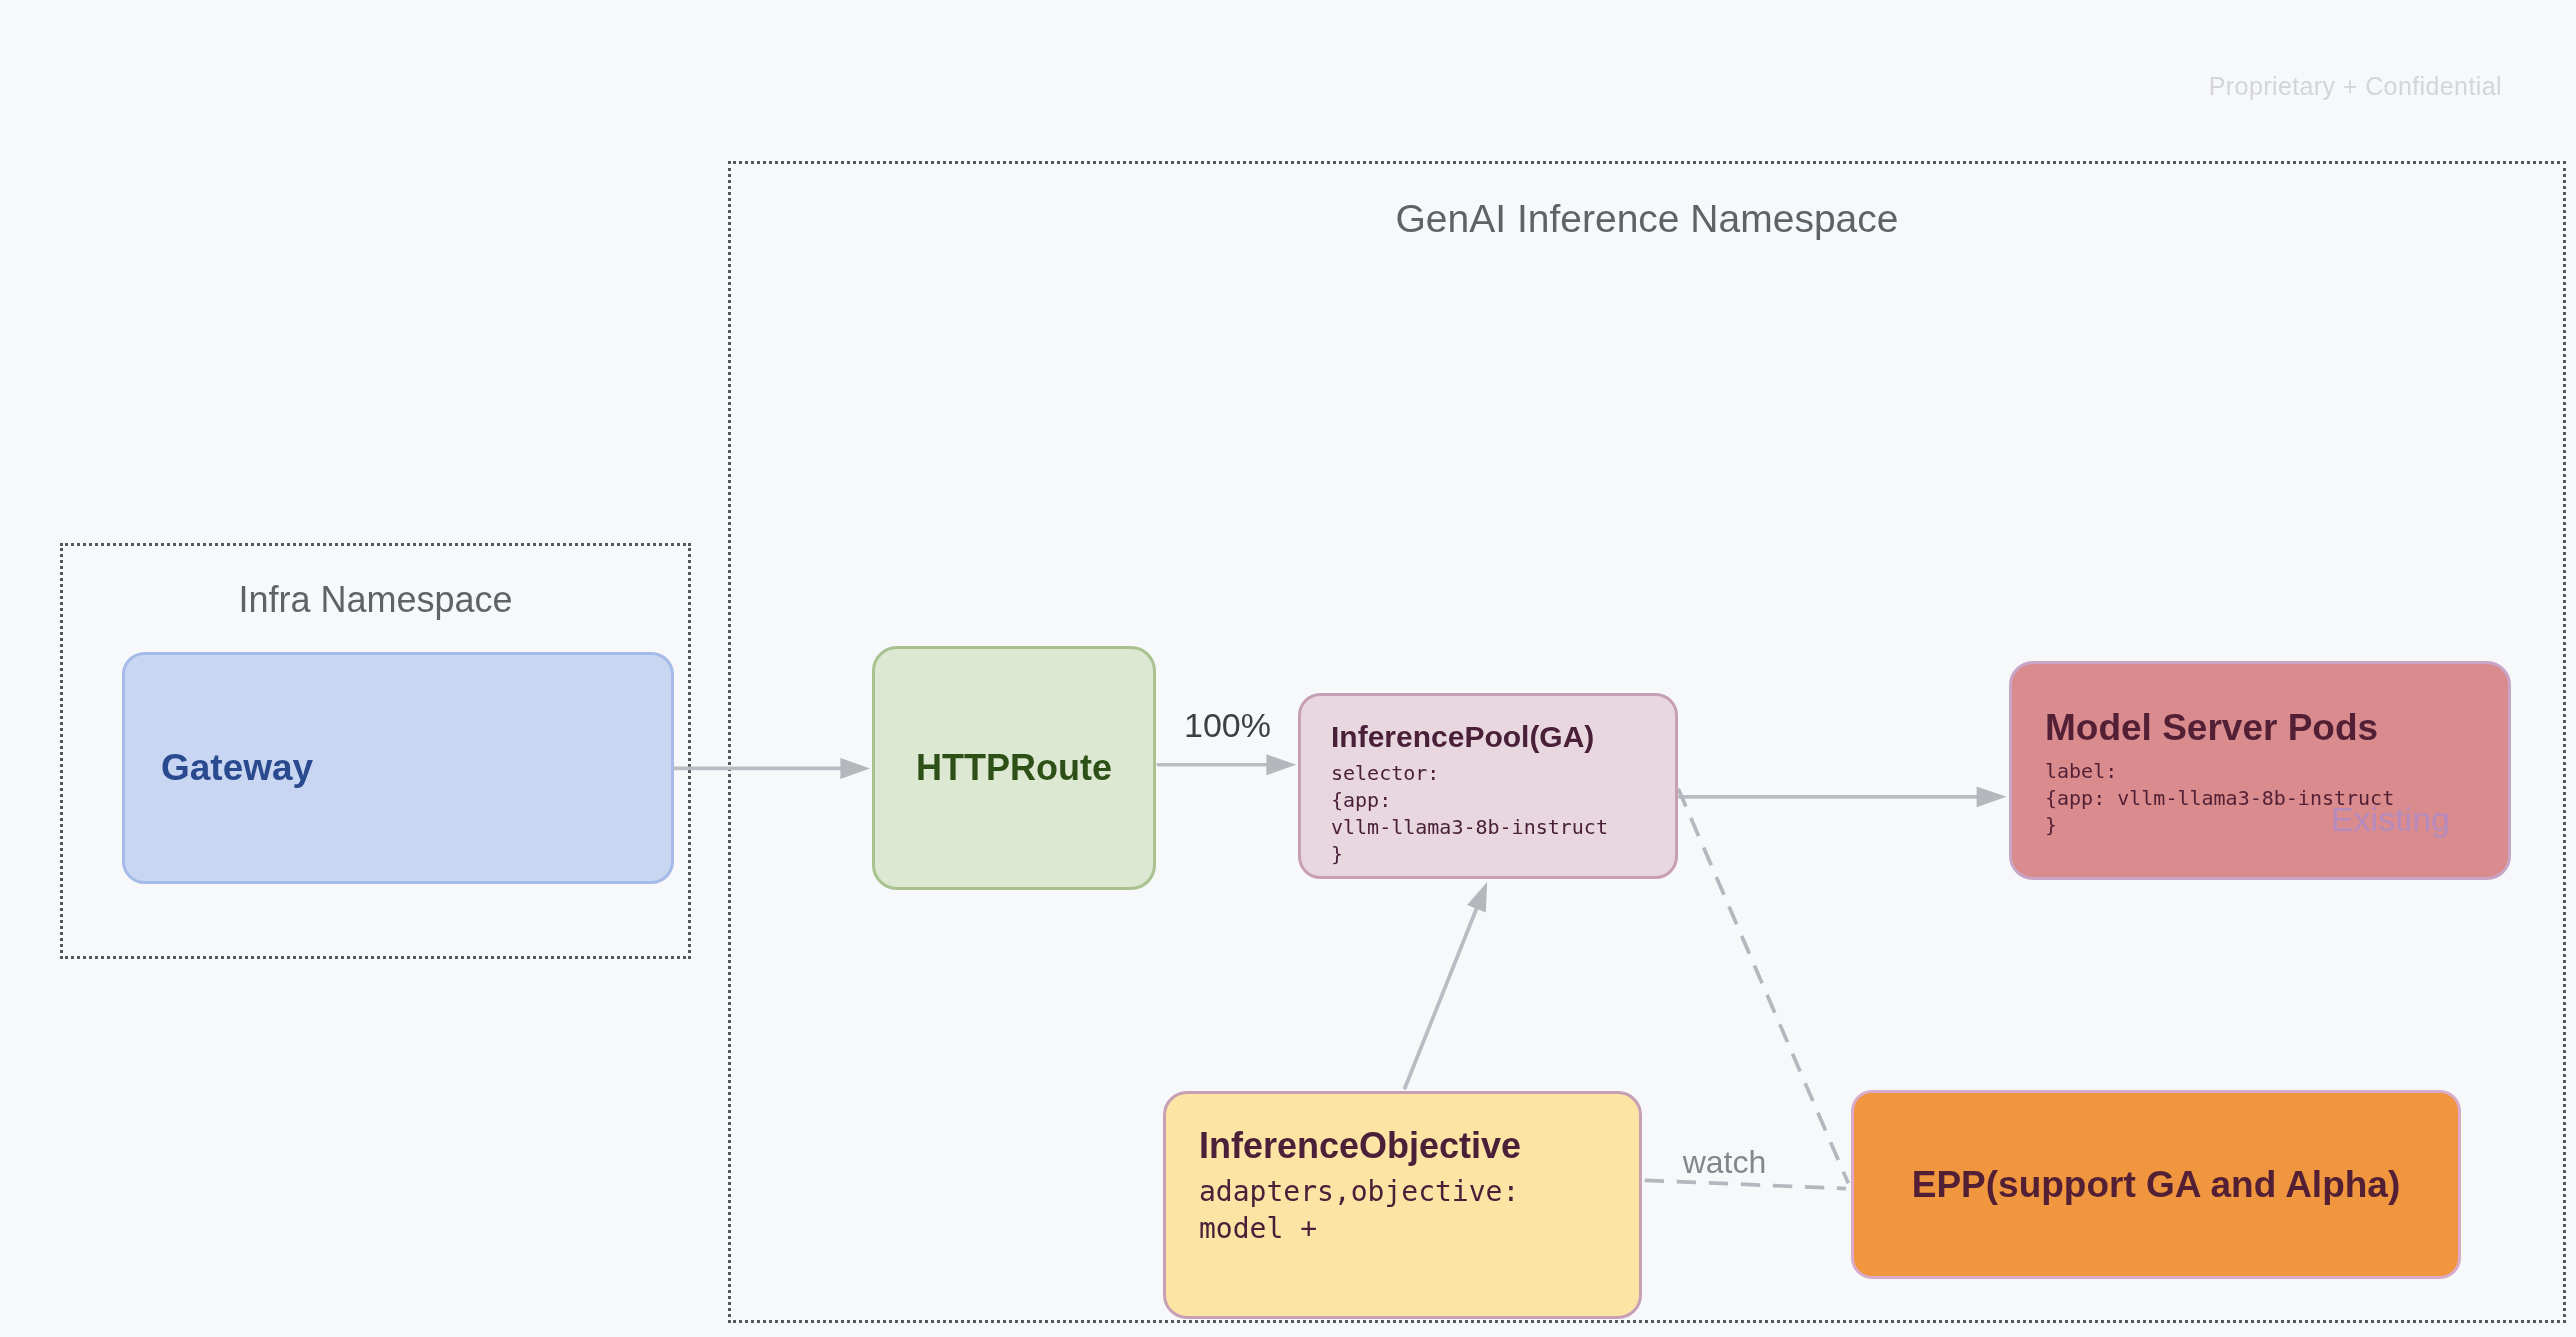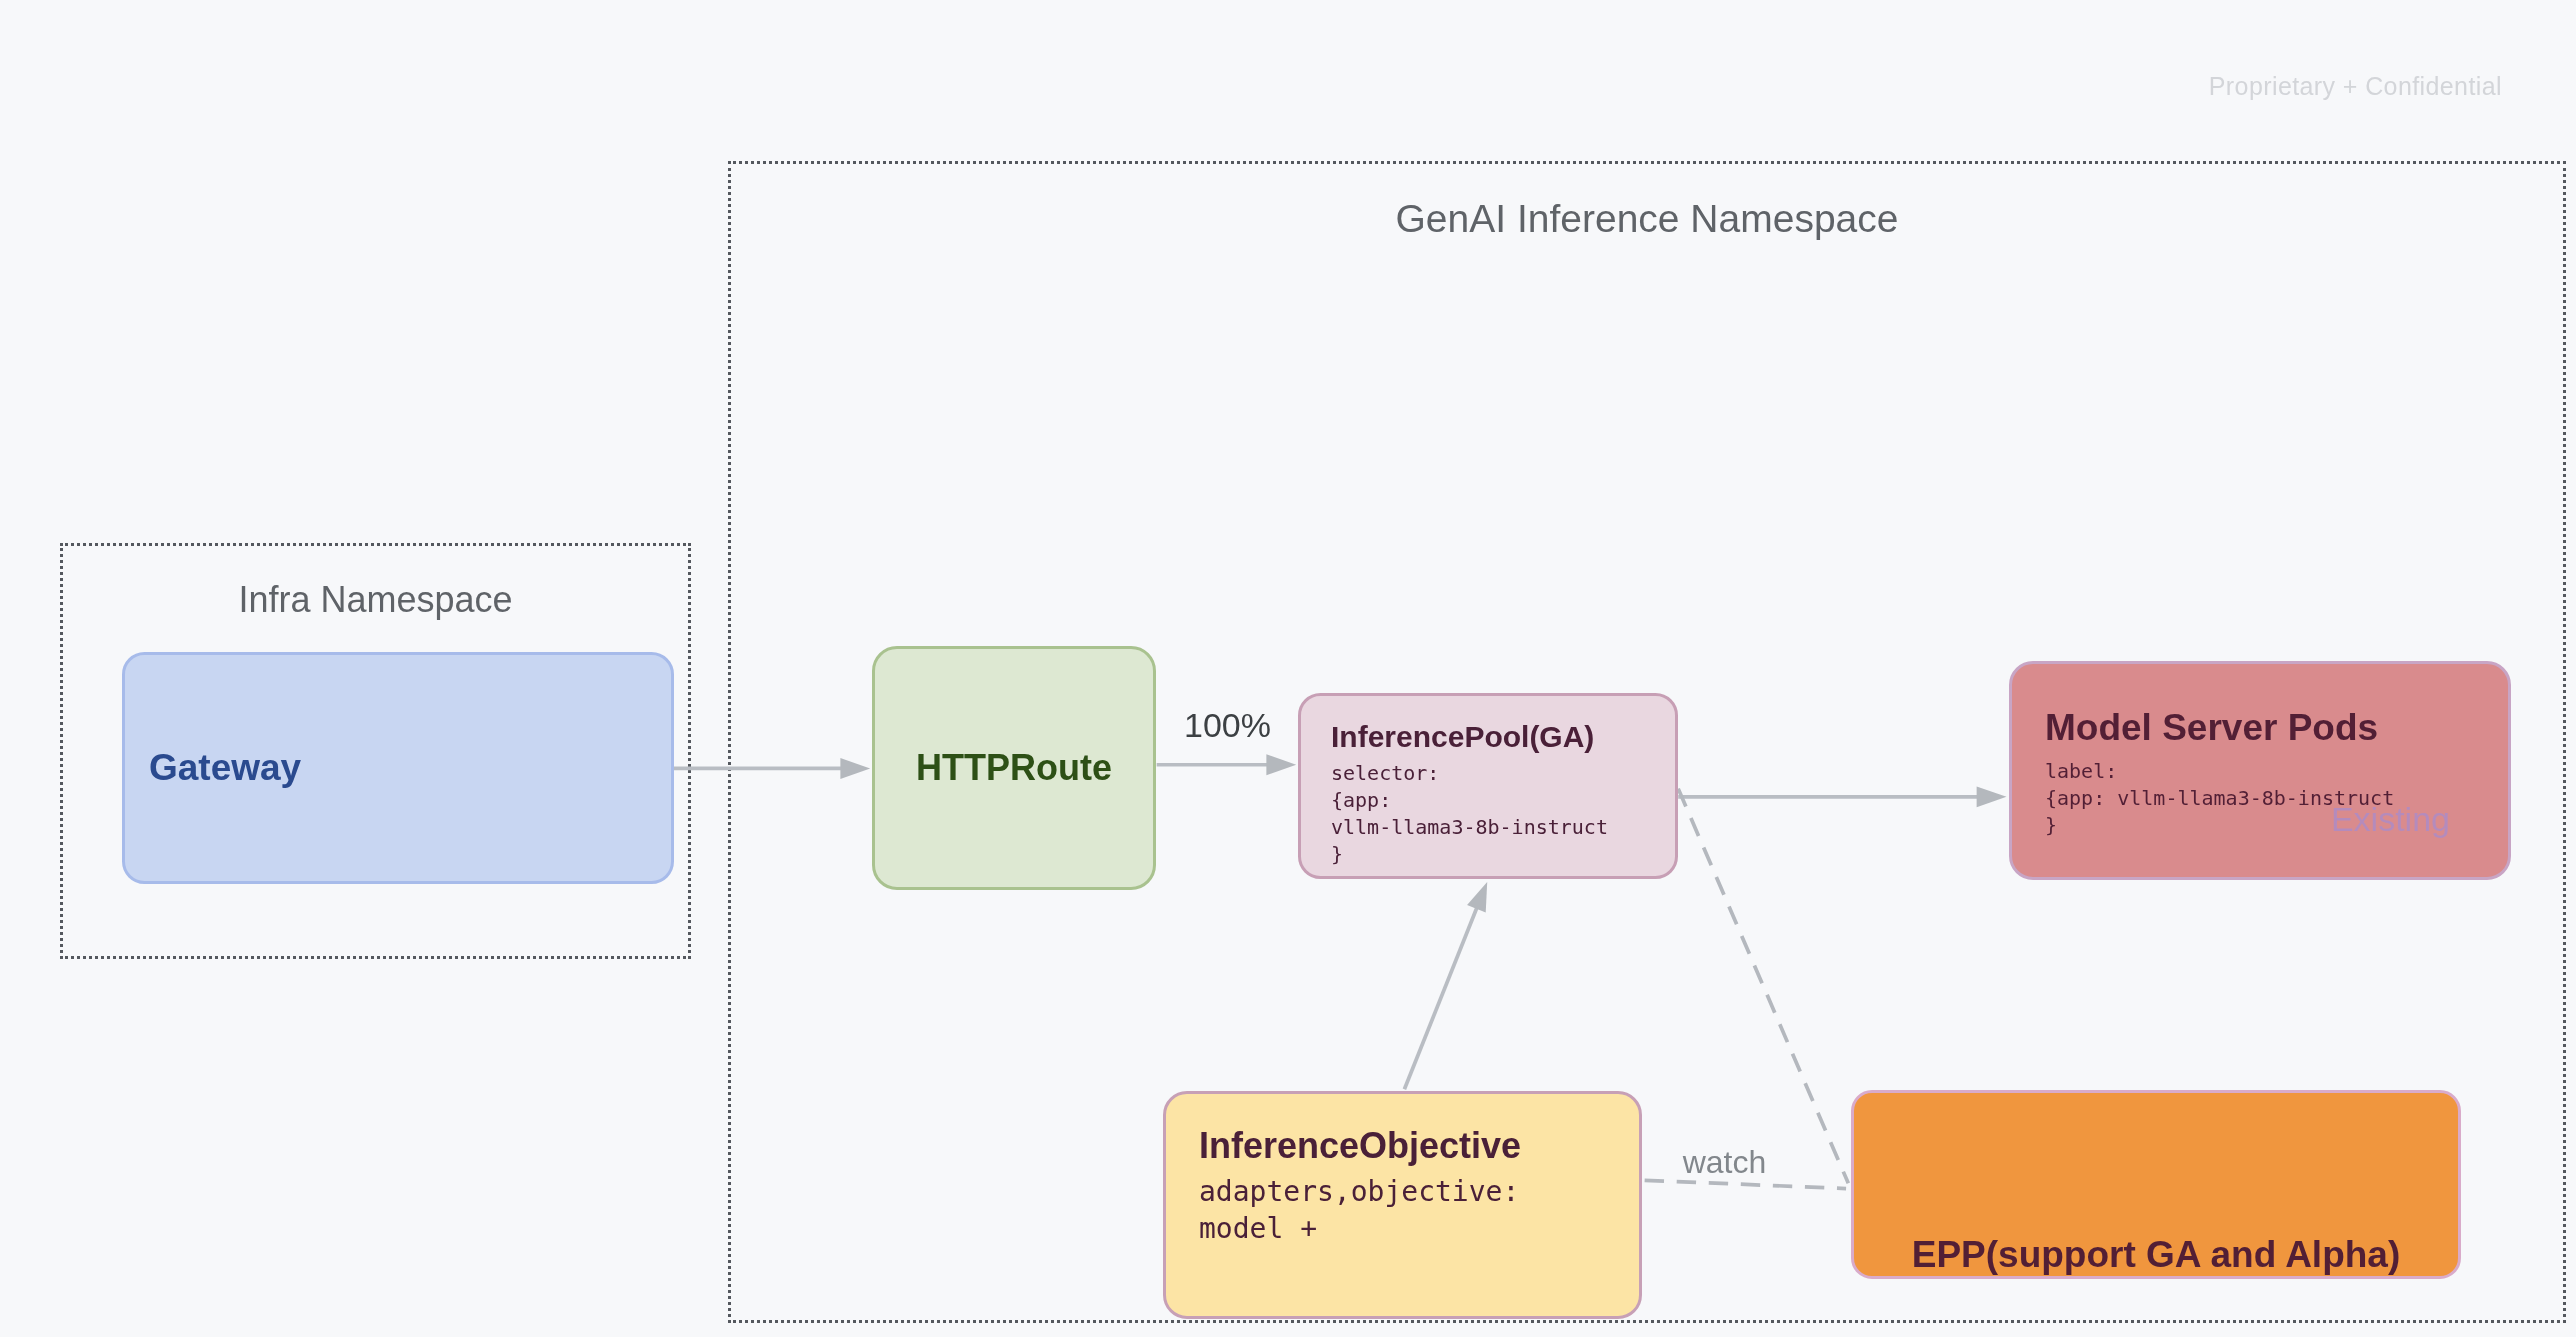--- a/index.html
+++ b/index.html
@@ -64,21 +64,21 @@
     box-sizing: border-box;
   }
   .node-gateway {
     left: 122px; top: 652px;
     width: 552px; height: 232px;
     background: #c8d6f2;
     border: 3px solid #a7bbea;
     border-radius: 22.4px;
     display: flex;
     align-items: center;
-    padding-left: 24px;
+    padding-left: 36px;
   }
   .node-gateway .node-label {
     font-size: 37px;
     font-weight: bold;
     color: #2a4a8f;
   }
   .node-httproute {
     left: 872px; top: 646px;
     width: 284px; height: 244px;
     background: #dde8d2;
@@ -162,21 +162,21 @@
     line-height: 37px;
     color: #4a2038;
   }
   .node-epp {
     left: 1851px; top: 1090px;
     width: 610px; height: 189px;
     background: #f0963e;
     border: 3.7px solid #d9abca;
     border-radius: 21px;
     display: flex;
-    align-items: flex-end;
+    align-items: center;
     justify-content: center;
   }
   .node-epp .node-label {
     font-size: 37px;
     font-weight: bold;
     color: #521f35;
   }
 
   
   .edge-label {

